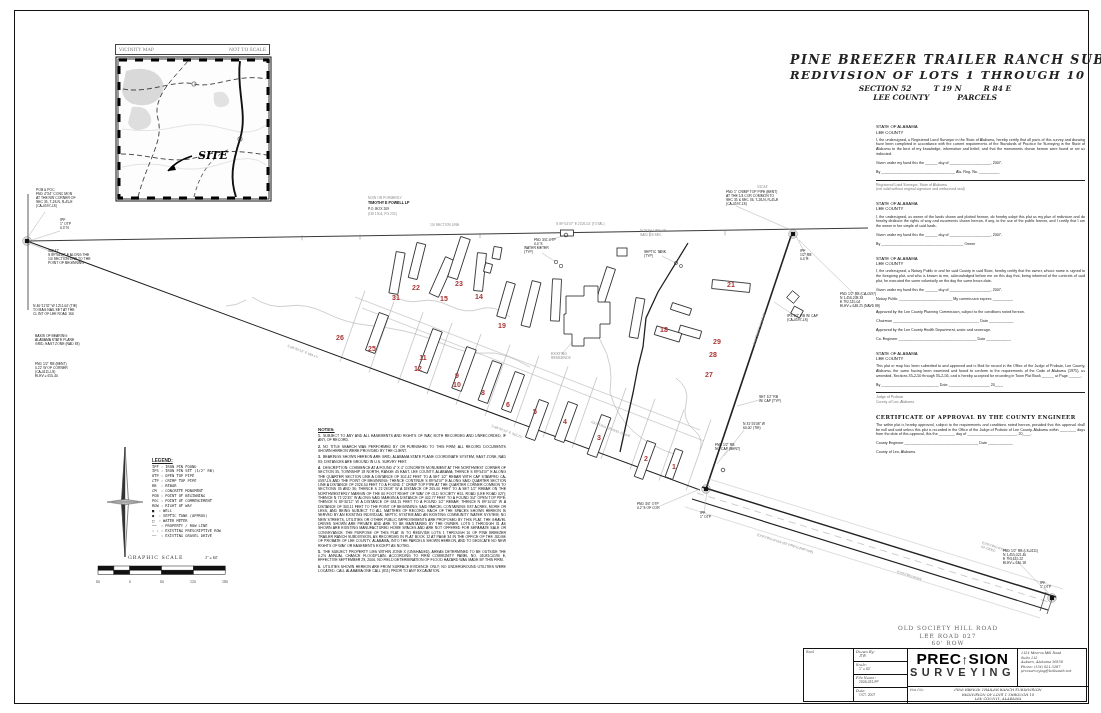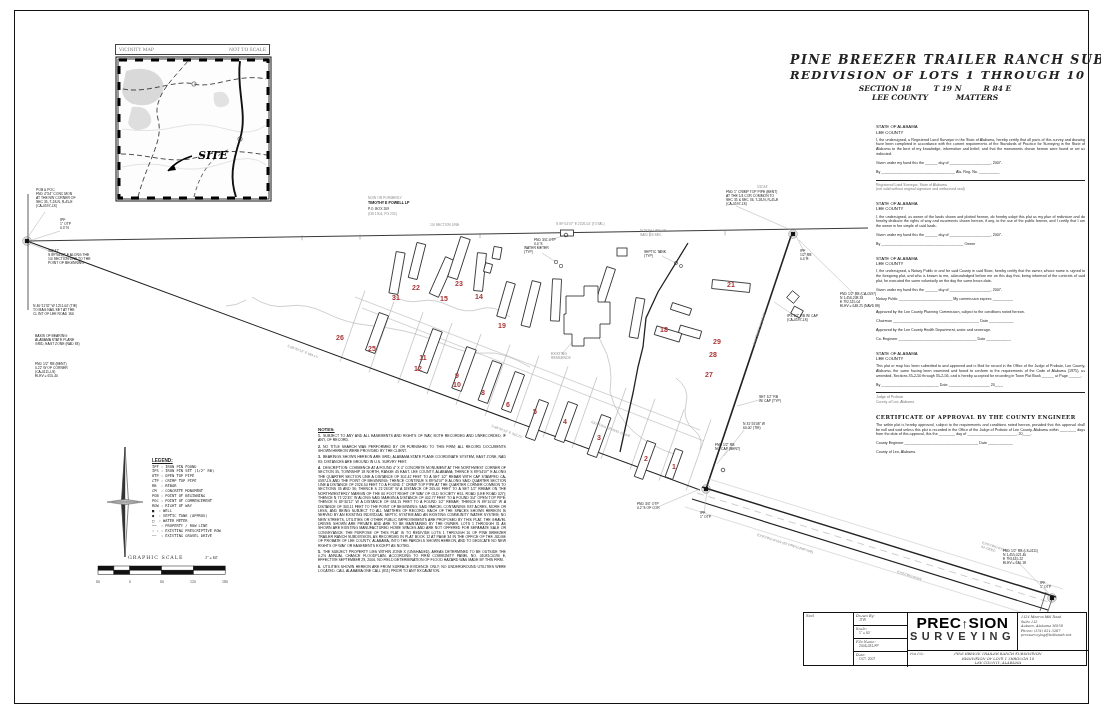--- a/index.html
+++ b/index.html
@@ -44,21 +44,21 @@
   
   .certs{position:absolute;left:876px;top:124px;width:209px;}
   .cert{margin-bottom:9px;}
   .cert-h{font-size:4.3px;line-height:1.3;color:#111;}
   .cert-big{font-family:"DejaVu Serif",serif;font-weight:bold;font-size:5.4px;letter-spacing:.5px;margin:3px 0;}
   .cert-p{font-size:3.7px;line-height:1.3;text-align:justify;color:#1c1c1c;margin-top:2.5px;}
   .cert-l{font-size:3.7px;line-height:1.3;margin-top:4px;color:#1c1c1c;}
   .cert-rule{border:0;border-top:0.9px solid #222;margin:5px 0 2px 0;}
   .cert-f{font-size:3.6px;color:#777;line-height:1.3;}
   
-  .tblock{position:absolute;left:803px;top:612px;width:284px;height:54px;border:1px solid #111;
+  .tblock{position:absolute;left:803px;top:648px;width:284px;height:54px;border:1px solid #111;
           box-sizing:border-box;background:#fff;}
   .tb-cell{position:absolute;box-sizing:border-box;border-left:0.8px solid #111;}
   .tb-seal{left:0;top:0;width:49px;height:100%;border-left:none;}
   .tb-seal-lab{font-family:"DejaVu Serif",serif;font-style:italic;font-size:3.6px;color:#444;padding:1px 2px;}
   .tb-fields{left:49px;top:0;width:54px;height:100%;}
   .tb-row{box-sizing:border-box;border-bottom:0.7px solid #111;height:13.1px;padding:0.5px 2px;}
   .tb-row:last-child{border-bottom:none;}
   .tb-lab{font-family:"DejaVu Serif",serif;font-style:italic;font-size:3.5px;color:#333;}
   .tb-val{font-size:3.4px;color:#555;padding-left:3px;}
   .tb-logo{left:103px;top:0;width:110px;height:37px;text-align:center;}
@@ -225,24 +225,24 @@
         <rect x="0" y="0" width="151" height="140" fill="none" stroke="#000" stroke-width="0.8"></rect>
         <text x="80" y="100" font-family="DejaVu Serif,serif" font-style="italic" font-weight="bold" font-size="11" fill="#000" id="site-text">SITE</text>
       </g>
     </svg>
   </div>
 
   <div class="plat-title">
     <div class="pt1">PINE BREEZER TRAILER RANCH SUBDIVISION</div>
     <div class="pt2">REDIVISION OF LOTS 1 THROUGH 10</div>
     <div class="pt3">
-      <span>SECTION 18</span><span>T 19 N</span><span>R 84 E</span>
+      <span>SECTION 52</span><span>T 19 N</span><span>R 84 E</span>
     </div>
     <div class="pt4">
-      <span>LEE COUNTY</span><span>MATTERS</span>
+      <span>LEE COUNTY</span><span>PARCELS</span>
     </div>
   </div>
 
   <div id="map-labels">
       <div class="lbl k" style="left: 36px; top: 188px;">POB &amp; POC
 FND 4"X4" CONC MON
 AT THE NW CORNER OF
 SEC 35, T-18-N, R-45-E
 (CA-0597-LS)</div>
       <div class="lbl k" style="left: 60px; top: 218px;">IPF

